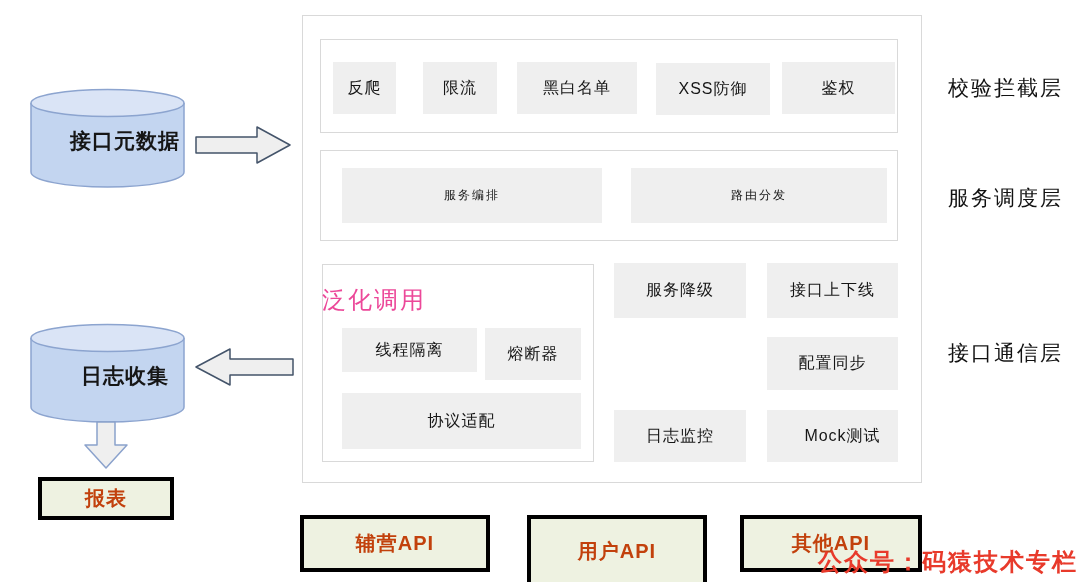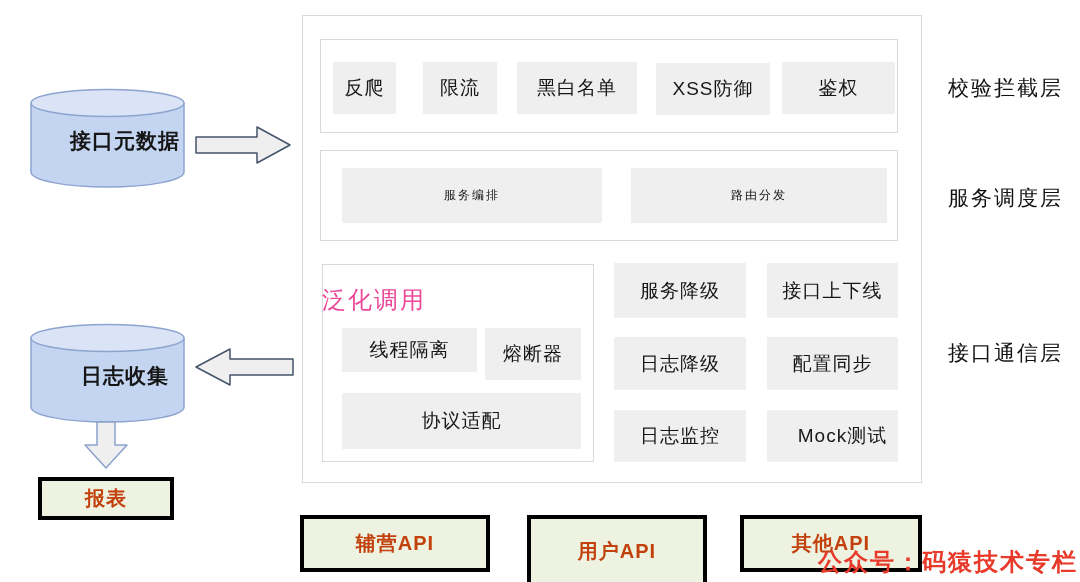--- a/index.html
+++ b/index.html
@@ -5,21 +5,21 @@
   html,body{margin:0;padding:0;background:#ffffff;}
   .canvas{
     position:relative;width:1080px;height:582px;background:#ffffff;
     font-family:"Liberation Sans","DejaVu Sans",sans-serif;color:#1c1c1c;
     overflow:hidden;
   }
   .abs{position:absolute;box-sizing:border-box;}
   .frame{background:#ffffff;border:1px solid #d9d9d9;}
   .chip{
     background:#efefef;display:flex;align-items:center;justify-content:center;
-    font-size:19px;font-weight:500;letter-spacing:1px;color:#161616;
+    font-size:16px;font-weight:500;letter-spacing:1px;color:#161616;
   }
   .widebox{
     background:#efefef;display:flex;align-items:center;justify-content:center;
     font-size:12px;font-weight:500;letter-spacing:2px;color:#161616;
   }
   .green{
     background:#eef2e1;border:4px solid #000000;
     display:flex;align-items:center;justify-content:center;
     font-size:20px;font-weight:600;letter-spacing:1px;color:#c2410c;
   }
@@ -74,21 +74,20 @@
   <div class="abs widebox" style="left:631px;top:168px;width:256px;height:55px;">路由分发</div>
 
   <div class="abs frame" style="left:322px;top:264px;width:272px;height:198px;"></div>
   <div class="abs group-title" style="left:322px;top:284px;width:272px;">泛化调用</div>
   <div class="abs chip" style="left:342px;top:328px;width:135px;height:44px;">线程隔离</div>
   <div class="abs chip" style="left:485px;top:328px;width:96px;height:52px;">熔断器</div>
   <div class="abs chip" style="left:342px;top:393px;width:239px;height:56px;">协议适配</div>
 
   <div class="abs chip" style="left:614px;top:263px;width:132px;height:55px;">服务降级</div>
   <div class="abs chip" style="left:767px;top:263px;width:131px;height:55px;">接口上下线</div>
-  <div class="abs chip" style="left:614px;top:337px;width:132px;height:53px;">日志降级</div>
   <div class="abs chip" style="left:767px;top:337px;width:131px;height:53px;">配置同步</div>
   <div class="abs chip" style="left:614px;top:410px;width:132px;height:52px;">日志监控</div>
   <div class="abs chip" style="left:767px;top:410px;width:131px;height:52px;padding-left:20px;">Mock测试</div>
 
   <div class="abs layer-label" style="left:948px;top:74px;">校验拦截层</div>
   <div class="abs layer-label" style="left:948px;top:184px;">服务调度层</div>
   <div class="abs layer-label" style="left:948px;top:339px;">接口通信层</div>
 
   <svg class="abs" style="left:194px;top:347px;" width="100" height="40" viewBox="0 0 100 40">
     <polygon points="99,12 36,12 36,2 2,20 36,38 36,28 99,28" fill="#efefef" stroke="#44546a" stroke-width="1.5" stroke-linejoin="round"></polygon>

